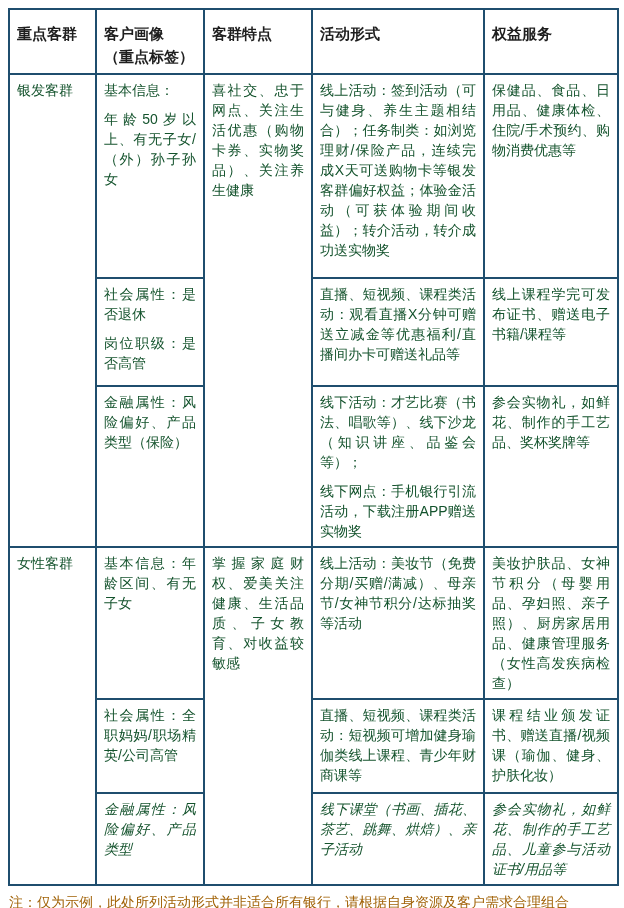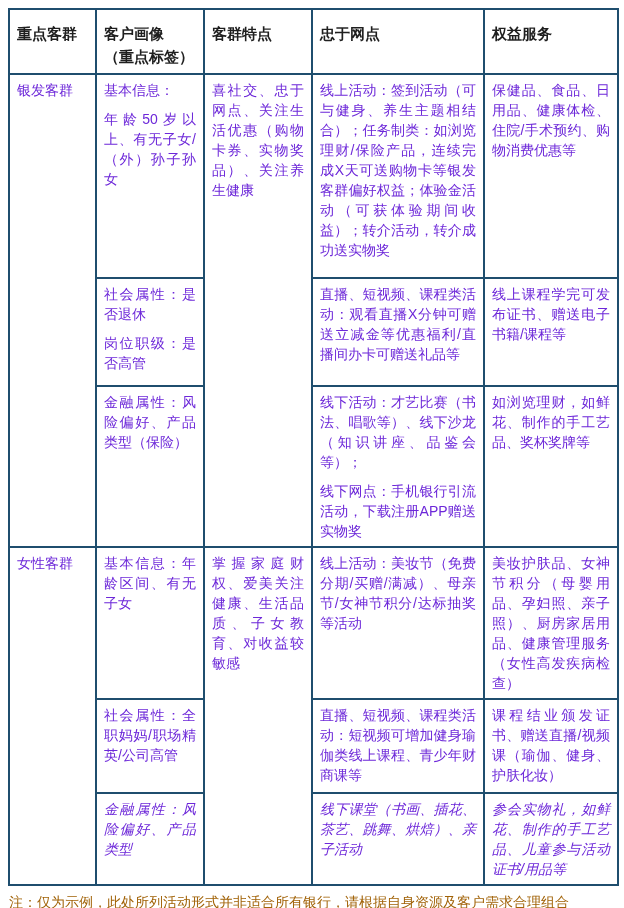--- a/index.html
+++ b/index.html
@@ -22,21 +22,21 @@
     width: 609px;
   }
   table.grid th,
   table.grid td {
     border: 2px solid #1f4e6e;
     vertical-align: top;
     box-sizing: border-box;
     padding: 5px 7px;
     font-size: 14px;
     line-height: 20px;
-    color: #6d28d9;
+    color: #14532d;
     text-align: justify;
     overflow: hidden;
     word-break: break-all;
   }
   table.grid th {
     font-weight: bold;
     color: #1f1f1f;
     text-align: left;
     font-size: 15px;
     line-height: 23px;
@@ -87,21 +87,21 @@
           <div>重点客群</div>
         </th>
         <th>
           <div>客户画像</div>
           <div>（重点标签）</div>
         </th>
         <th>
           <div>客群特点</div>
         </th>
         <th>
-          <div>忠于网点</div>
+          <div>活动形式</div>
         </th>
         <th>
           <div>权益服务</div>
         </th>
       </tr>
     </thead>
 
     <tbody>
 
       <tr class="r-g1a">
@@ -138,21 +138,21 @@
 
       <tr class="r-g1c">
         <td>
           <p>金融属性：风险偏好、产品类型（保险）</p>
         </td>
         <td>
           <p>线下活动：才艺比赛（书法、唱歌等）、线下沙龙（知识讲座、品鉴会等）；</p>
           <p>线下网点：手机银行引流活动，下载注册APP赠送实物奖</p>
         </td>
         <td>
-          <p>如浏览理财，如鲜花、制作的手工艺品、奖杯奖牌等</p>
+          <p>参会实物礼，如鲜花、制作的手工艺品、奖杯奖牌等</p>
         </td>
       </tr>
 
       <tr class="r-g2a">
         <td rowspan="3" class="seg-cell">
           <p>女性客群</p>
         </td>
         <td>
           <p>基本信息：年龄区间、有无子女</p>
         </td>

